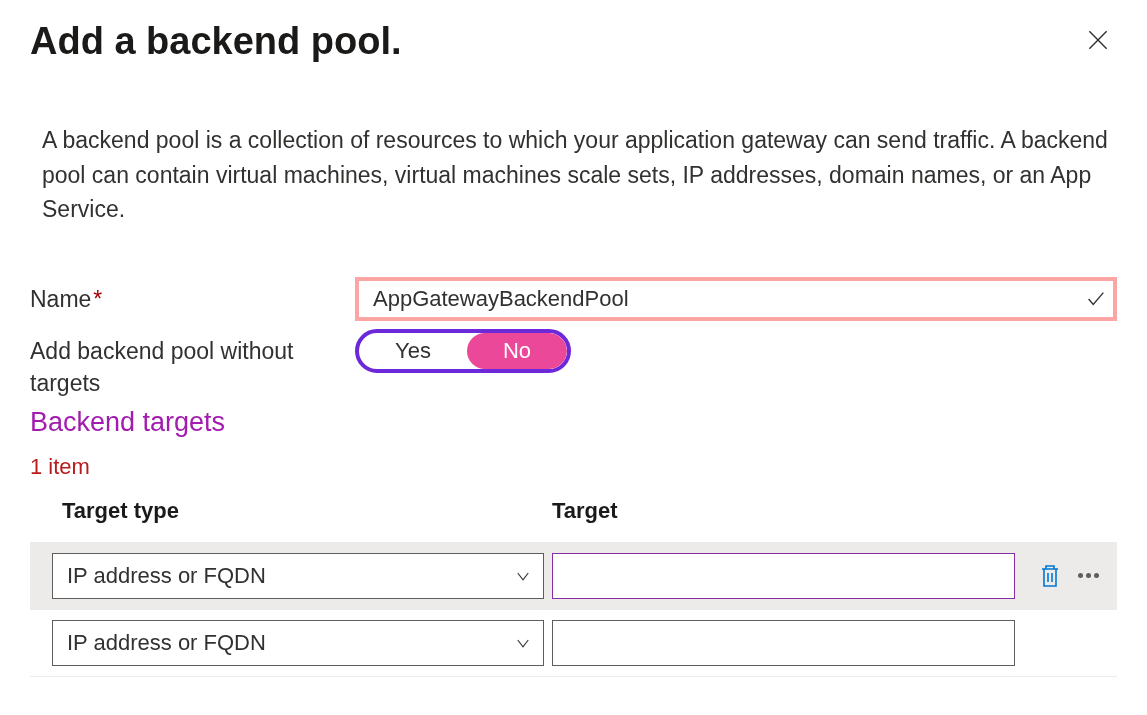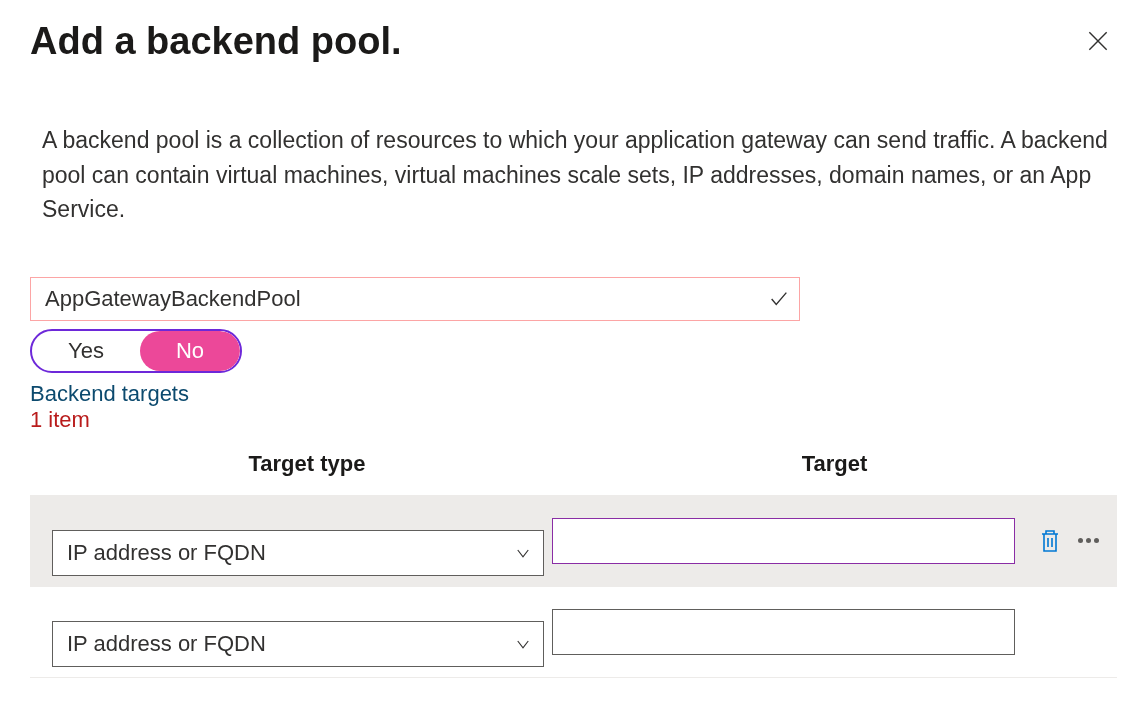--- a/index.html
+++ b/index.html
@@ -10,21 +10,21 @@
     body {
       font-family: 'Segoe UI', -apple-system, Tahoma, sans-serif;
       color: #323130;
       padding: 20px 30px;
       width: 1147px;
       background: #fff;
     }
     .header {
       display: flex;
       justify-content: space-between;
-      align-items: flex-end;
+      align-items: center;
       margin-bottom: 60px;
     }
     .title {
       font-size: 38px;
       font-weight: 600;
       color: #1b1a19;
     }
     .close-btn {
       background: none;
       border: none;
@@ -72,36 +72,36 @@
     .text-input {
       width: 100%;
       height: 44px;
       border: 1px solid #605e5c;
       padding: 0 40px 0 14px;
       font-size: 22px;
       font-family: inherit;
       color: #323130;
     }
     .text-input.validated {
-      border: 1px solid #fca5a5;
+      border: 4px solid #fca5a5;
     }
     .check-icon {
       position: absolute;
       right: 10px;
       top: 50%;
       transform: translateY(-50%);
       width: 22px;
       height: 22px;
       stroke: #323130;
       stroke-width: 1.5;
       fill: none;
     }
     .pill-toggle {
       display: inline-flex;
-      border: 2px solid #6d28d9;
+      border: 4px solid #6d28d9;
       border-radius: 24px;
       height: 44px;
       overflow: hidden;
     }
     .pill-option {
       border: none;
       background: none;
       font-size: 22px;
       font-family: inherit;
       padding: 0 36px;
@@ -109,36 +109,36 @@
       color: #323130;
       display: flex;
       align-items: center;
     }
     .pill-option.active {
       background: #ec4899;
       color: #fff;
       border-radius: 24px;
     }
     .section-label {
-      font-size: 22px;
+      font-size: 27px;
       margin-top: 6px;
-      color: #0c4a6e;
+      margin-bottom: 16px;
+      color: #a21caf;
     }
     .item-count {
       font-size: 22px;
       margin-bottom: 18px;
       color: #b91c1c;
     }
     .targets-table {
       width: 100%;
     }
     .table-header {
       display: flex;
       padding: 0 0 18px 32px;
-      text-align: center;
     }
     .th {
       font-size: 22px;
       font-weight: 600;
       color: #1b1a19;
     }
     .th.col-type {
       width: 490px;
     }
     .th.col-target {
@@ -152,21 +152,20 @@
     }
     .table-row.active-row {
       background: #edebe9;
     }
     .table-row:last-child {
       border-bottom: 1px solid #edebe9;
     }
     .cell-type {
       width: 500px;
       padding-right: 8px;
-      margin-top: 24px;
     }
     .cell-target {
       flex: 1;
       padding-right: 8px;
     }
     .cell-actions {
       display: flex;
       align-items: center;
       gap: 8px;
       width: 80px;
@@ -248,31 +247,35 @@
   <button class="close-btn">
     <svg viewBox="0 0 24 24" fill="none">
       <path d="M4 4 L20 20 M20 4 L4 20"></path>
     </svg>
   </button>
 </div>
 
 <p class="description">A backend pool is a collection of resources to which your application gateway can send traffic. A backend pool can contain virtual machines, virtual machines scale sets, IP addresses, domain names, or an App Service.</p>
 
 <div class="form-row">
+  <div class="form-label-col">
+    <span>Name</span><span class="required">*</span>
+  </div>
   <div class="form-field-col">
     <div class="text-input-wrapper">
       <input type="text" class="text-input validated" value="AppGatewayBackendPool" style="">
       <svg class="check-icon" viewBox="0 0 24 24">
         <path d="M4 12 L9 18 L20 5"></path>
       </svg>
     </div>
   </div>
 </div>
 
 <div class="form-row">
+  <div class="form-label-col">Add backend pool without targets</div>
   <div class="form-field-col">
     <div class="pill-toggle">
       <button class="pill-option">Yes</button>
       <button class="pill-option active">No</button>
     </div>
   </div>
 </div>
 
 <div class="section-label">Backend targets</div>
 <div class="item-count">1 item</div>

